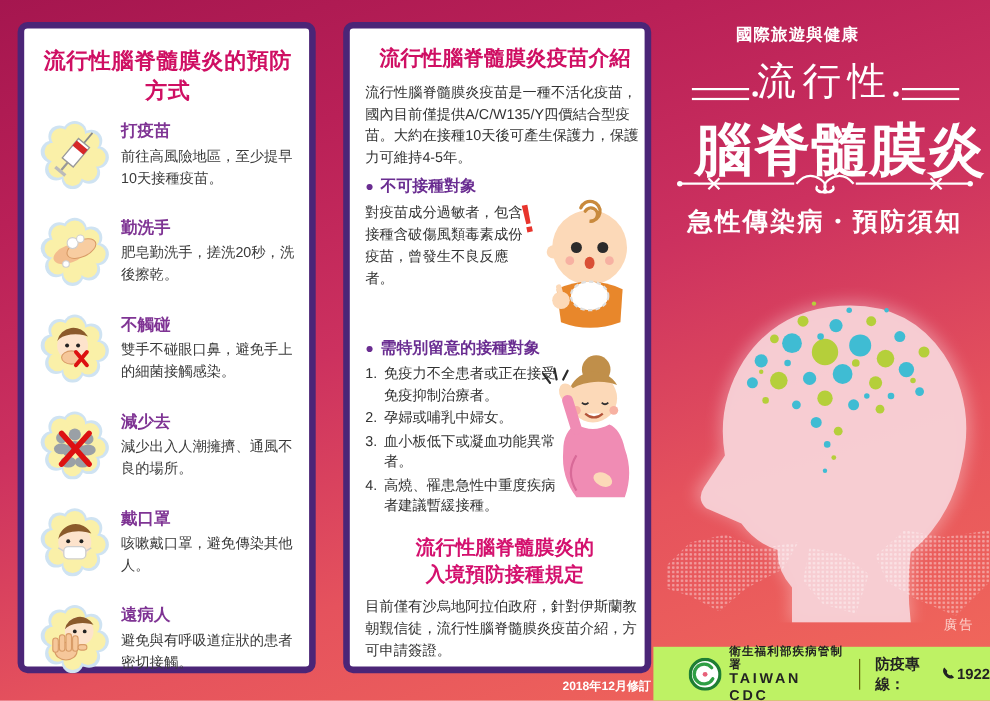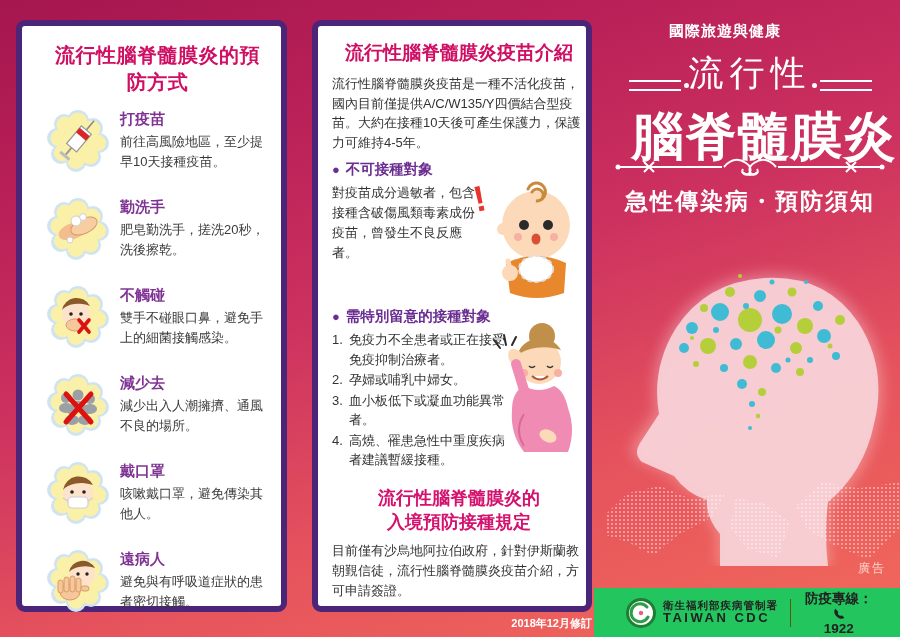--- a/index.html
+++ b/index.html
@@ -6,21 +6,21 @@
   body{
     width:900px;height:637px;position:relative;overflow:hidden;
     font-family:"Liberation Sans","DejaVu Sans",sans-serif;
     background:linear-gradient(162deg,#a5164f 0%,#b92057 22%,#cc315f 45%,#e5525d 70%,#f26a5a 100%);
   }
   .panel{
     position:absolute;background:#fff;border:6px solid #4b2577;border-radius:9px;
     box-sizing:border-box;
   }
   
-  .left-panel{left:16px;top:20px;width:271px;height:592px;padding:14px 12px 6px 24px;}
+  .left-panel{left:16px;top:20px;width:271px;height:592px;padding:14px 12px 6px 14px;}
   .panel-title{margin:2px 0 12px 0;text-align:center;font-size:20px;font-weight:bold;color:#cf0f63;letter-spacing:.5px;}
   .prev-item{display:flex;align-items:flex-start;margin-bottom:24px;}
   .blob{flex:0 0 64px;width:64px;height:64px;margin-right:10px;}
   .item-text{padding-top:2px;}
   .item-heading{font-size:15px;font-weight:bold;color:#7f3494;margin-bottom:3px;}
   .item-body{font-size:13px;color:#3a3a3a;line-height:1.5;}
   
   .middle-panel{left:312px;top:20px;width:280px;height:592px;padding:12px 0 8px 14px;position:absolute;}
   .mid-title{margin:2px 0 8px 0;text-align:center;font-size:19px;font-weight:bold;color:#cf0f63;}
   .intro{margin:0 0 8px 0;font-size:13px;color:#333;line-height:1.5;}
@@ -48,27 +48,27 @@
   .side-rule::after{content:"";position:absolute;top:1px;width:5px;height:5px;background:#fff;border-radius:50%;}
   .side-rule.left::after{right:-8px;}
   .side-rule.right::after{left:-8px;}
   .title2{position:absolute;left:0;top:88px;width:100%;text-align:center;font-size:52px;font-weight:bold;color:#fff;letter-spacing:1px;margin:14px;font-family:"Liberation Serif","DejaVu Serif",serif;}
   .flourish{position:absolute;left:14px;top:152px;width:272px;height:30px;}
   .subtitle{position:absolute;left:0;top:186px;width:100%;text-align:center;font-size:23px;font-weight:bold;color:#fff;letter-spacing:2px;font-family:"Liberation Serif","DejaVu Serif",serif;}
   .head-art{position:absolute;left:0;top:216px;width:300px;height:350px;}
   .map{position:absolute;left:0;top:468px;width:300px;height:100px;opacity:.5;}
   .map-piece{position:absolute;background-image:radial-gradient(circle,rgba(255,255,255,.8) 1px,transparent 1.4px);background-size:4px 4px;}
   .ad-label{position:absolute;right:14px;top:560px;font-size:12px;color:rgba(255,230,225,.85);letter-spacing:2px;}
-  .yellow-bar{position:absolute;left:-6px;right:0;top:588px;height:49px;background:#22c55e;display:flex;align-items:center;z-index:5;}
+  .yellow-bar{position:absolute;left:-6px;right:0;top:588px;height:49px;background:#bef264;display:flex;align-items:center;z-index:5;}
   .cdc-logo{width:30px;height:30px;margin-left:32px;flex:0 0 30px;}
   .agency{margin-left:7px;line-height:1.15;}
   .agency-zh{font-size:10.5px;font-weight:bold;color:#222;letter-spacing:1px;}
   .agency-en{font-size:13px;font-weight:bold;color:#222;letter-spacing:2.5px;}
   .footer-divider{width:1px;height:28px;background:#5a5a00;margin:0 14px 0 12px;}
-  .hotline{display:flex;align-items:center;font-size:13.5px;font-weight:bold;color:#222;flex-direction:column;}
+  .hotline{display:flex;align-items:center;font-size:13.5px;font-weight:bold;color:#222;}
   .phone-icon{width:13px;height:13px;margin:0 1px 0 2px;}
 </style>
 </head>
 <body>
 
 <section class="panel left-panel">
   <h2 class="panel-title">流行性腦脊髓膜炎的預防方式</h2>
 
   <div class="prev-item">
     <span class="blob">

